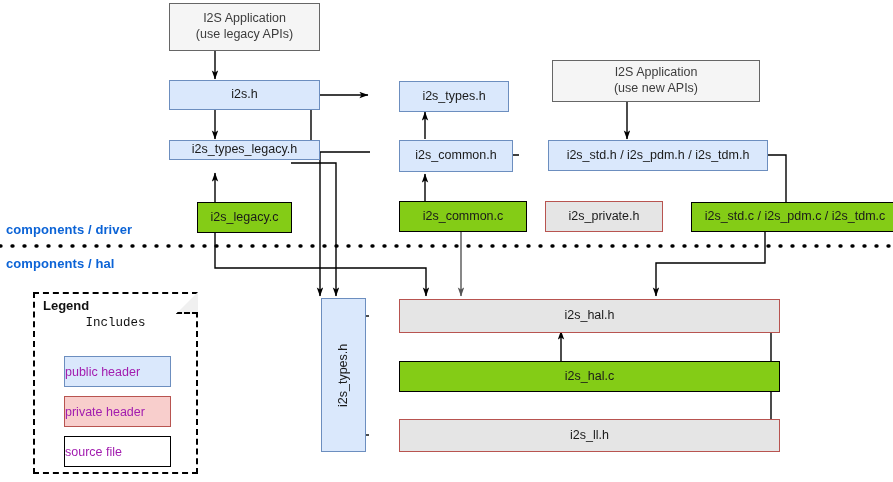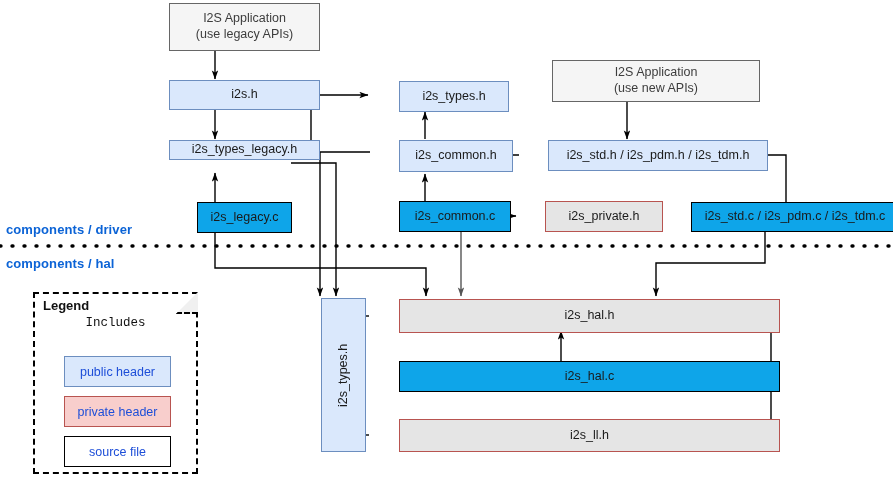--- a/index.html
+++ b/index.html
@@ -7,21 +7,21 @@
   #stage{position:relative;width:893px;height:482px;overflow:hidden;background:#fff;}
   #wires{position:absolute;left:0;top:0;width:893px;height:482px;pointer-events:none;}
   .node{
     position:absolute;box-sizing:border-box;display:flex;
     align-items:center;justify-content:center;text-align:center;
     font-size:12.5px;line-height:1.25;color:#1a1a1a;
     border:1px solid #000;background:#fff;z-index:3;margin-left:29px;
   }
   .node.pub{background:#dae8fc;border-color:#6c8ebf;}
   .node.priv{background:#e5e5e5;border-color:#b85450;}
-  .node.src{background:#0ea5e9;border-color:#000000;}
+  .node.src{background:#84cc16;border-color:#000000;}
   .node.app{background:#f5f5f5;border-color:#666666;color:#3d3d3d;}
   .node.vert{writing-mode:vertical-rl;transform:rotate(180deg);}
   .node .lbl{display:block;white-space:pre-line;}
   .zone-label{
     position:absolute;font-size:13px;font-weight:bold;color:#0b63d6;
     letter-spacing:0.1px;z-index:4;white-space:nowrap;
   }
   #legend{
     position:absolute;left:33px;top:292px;width:165px;height:182px;
     border:2px dashed #000;background:#fff;box-sizing:border-box;z-index:5;
@@ -29,21 +29,21 @@
   #legend .fold{
     position:absolute;right:-2px;top:-2px;width:22px;height:22px;
     background:#f0f0f0;border-left:2px dashed #000;border-bottom:2px dashed #000;
     box-sizing:border-box;
     clip-path:polygon(100% 0,0 100%,100% 100%);
   }
   #legend .ttl{position:absolute;left:8px;top:4px;font-size:13px;font-weight:bold;color:#111;}
   #legend .inc{position:absolute;left:0;right:0;top:22px;text-align:center;font-size:12.5px;color:#111;font-family:Liberation Mono, monospace;}
   #legend .key{
     position:absolute;left:29px;width:107px;height:31px;box-sizing:border-box;
-    display:flex;align-items:center;justify-content:center;font-size:12.5px;color:#1d4ed8;
+    display:flex;align-items:center;justify-content:flex-start;font-size:12.5px;color:#a21caf;
   }
   #legend .k1{top:62px;background:#dae8fc;border:1px solid #6c8ebf;}
   #legend .k2{top:102px;background:#f8cecc;border:1px solid #b85450;}
   #legend .k3{top:142px;background:#ffffff;border:1px solid #000000;}
 </style>
 </head>
 <body>
 
 <div id="stage">
 
@@ -122,21 +122,21 @@
   </div>
 
   <div class="node pub" style="left:370px;top:81px;width:110px;height:31px;">
     <span class="lbl">i2s_types.h</span>
   </div>
 
   <div class="node pub" style="left:370px;top:140px;width:114px;height:32px;">
     <span class="lbl">i2s_common.h</span>
   </div>
 
-  <div class="node src" style="left:370px;top:201px;width:112px;height:31px;">
+  <div class="node src" style="left:370px;top:201px;width:128px;height:31px;">
     <span class="lbl">i2s_common.c</span>
   </div>
 
   <div class="node app" style="left:523px;top:60px;width:208px;height:42px;">
     <span class="lbl">I2S Application
 (use new APIs)</span>
   </div>
 
   <div class="node pub" style="left:519px;top:140px;width:220px;height:31px;">
     <span class="lbl">i2s_std.h / i2s_pdm.h / i2s_tdm.h</span>

